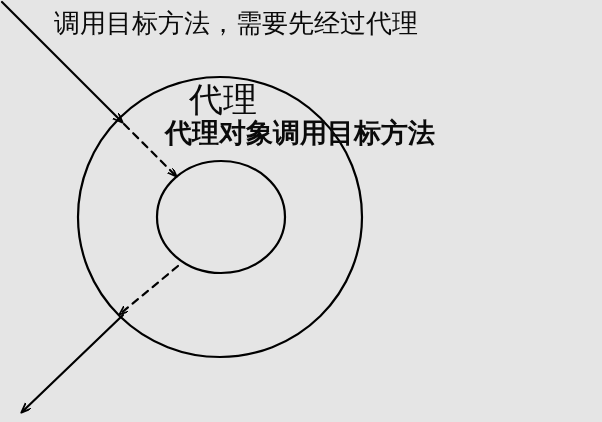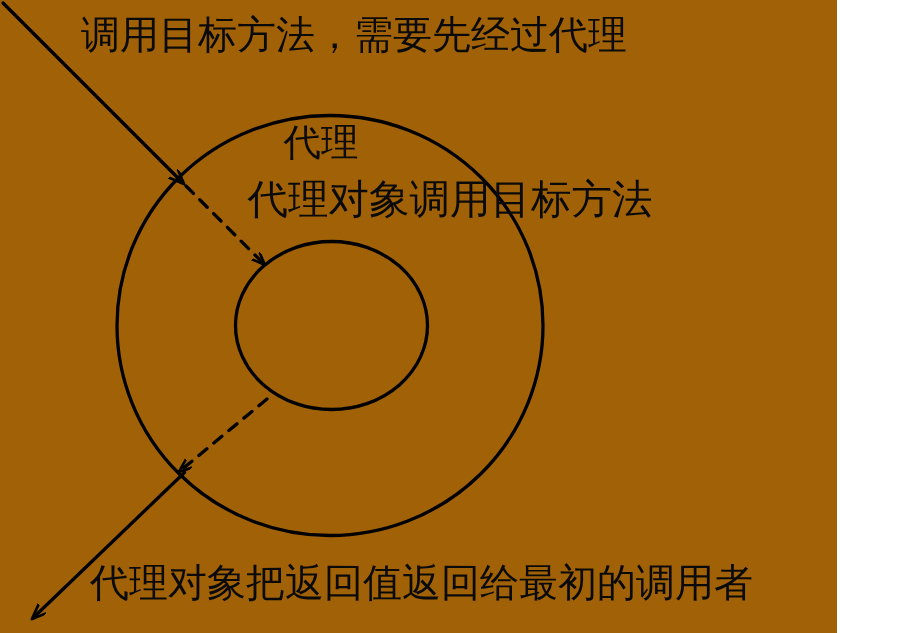--- a/index.html
+++ b/index.html
@@ -5,23 +5,23 @@
   html, body {
     margin: 0;
     padding: 0;
     background: #ffffff;
   }
   body {
     font-family: "Liberation Sans", "DejaVu Sans", sans-serif;
   }
   #diagram-root {
     position: relative;
-    width: 558px;
+    width: 602px;
     height: 422px;
-    background: #a16207;
+    background: #e5e5e5;
     overflow: hidden;
   }
   #diagram-svg {
     position: absolute;
     left: 0;
     top: 0;
     width: 602px;
     height: 422px;
   }
   .label {
@@ -34,27 +34,28 @@
   
   #caption-call-target {
     left: 54px;
     top: 10px;
     font-size: 26px;
   }
   
   #label-proxy {
     left: 189px;
     top: 82px;
-    font-size: 25px;
+    font-size: 34px;
   }
   
   #caption-proxy-invokes {
     left: 165px;
     top: 119px;
     font-size: 27px;
+    font-weight: bold;
   }
   
   #label-target-method {
     left: 190px;
     top: 189px;
     font-size: 26px;
     text-align: center;
     width: 64px;
     line-height: 1.22;
   }
@@ -100,15 +101,14 @@
   </svg>
 
   <div class="label" id="caption-call-target">调用目标方法，需要先经过代理</div>
 
   <div class="label" id="label-proxy">代理</div>
 
   <div class="label" id="caption-proxy-invokes">代理对象调用目标方法</div>
 
 
 
-  <div class="label" id="caption-return-to-caller">代理对象把返回值返回给最初的调用者</div>
 
 </div>
 
 </body></html>

